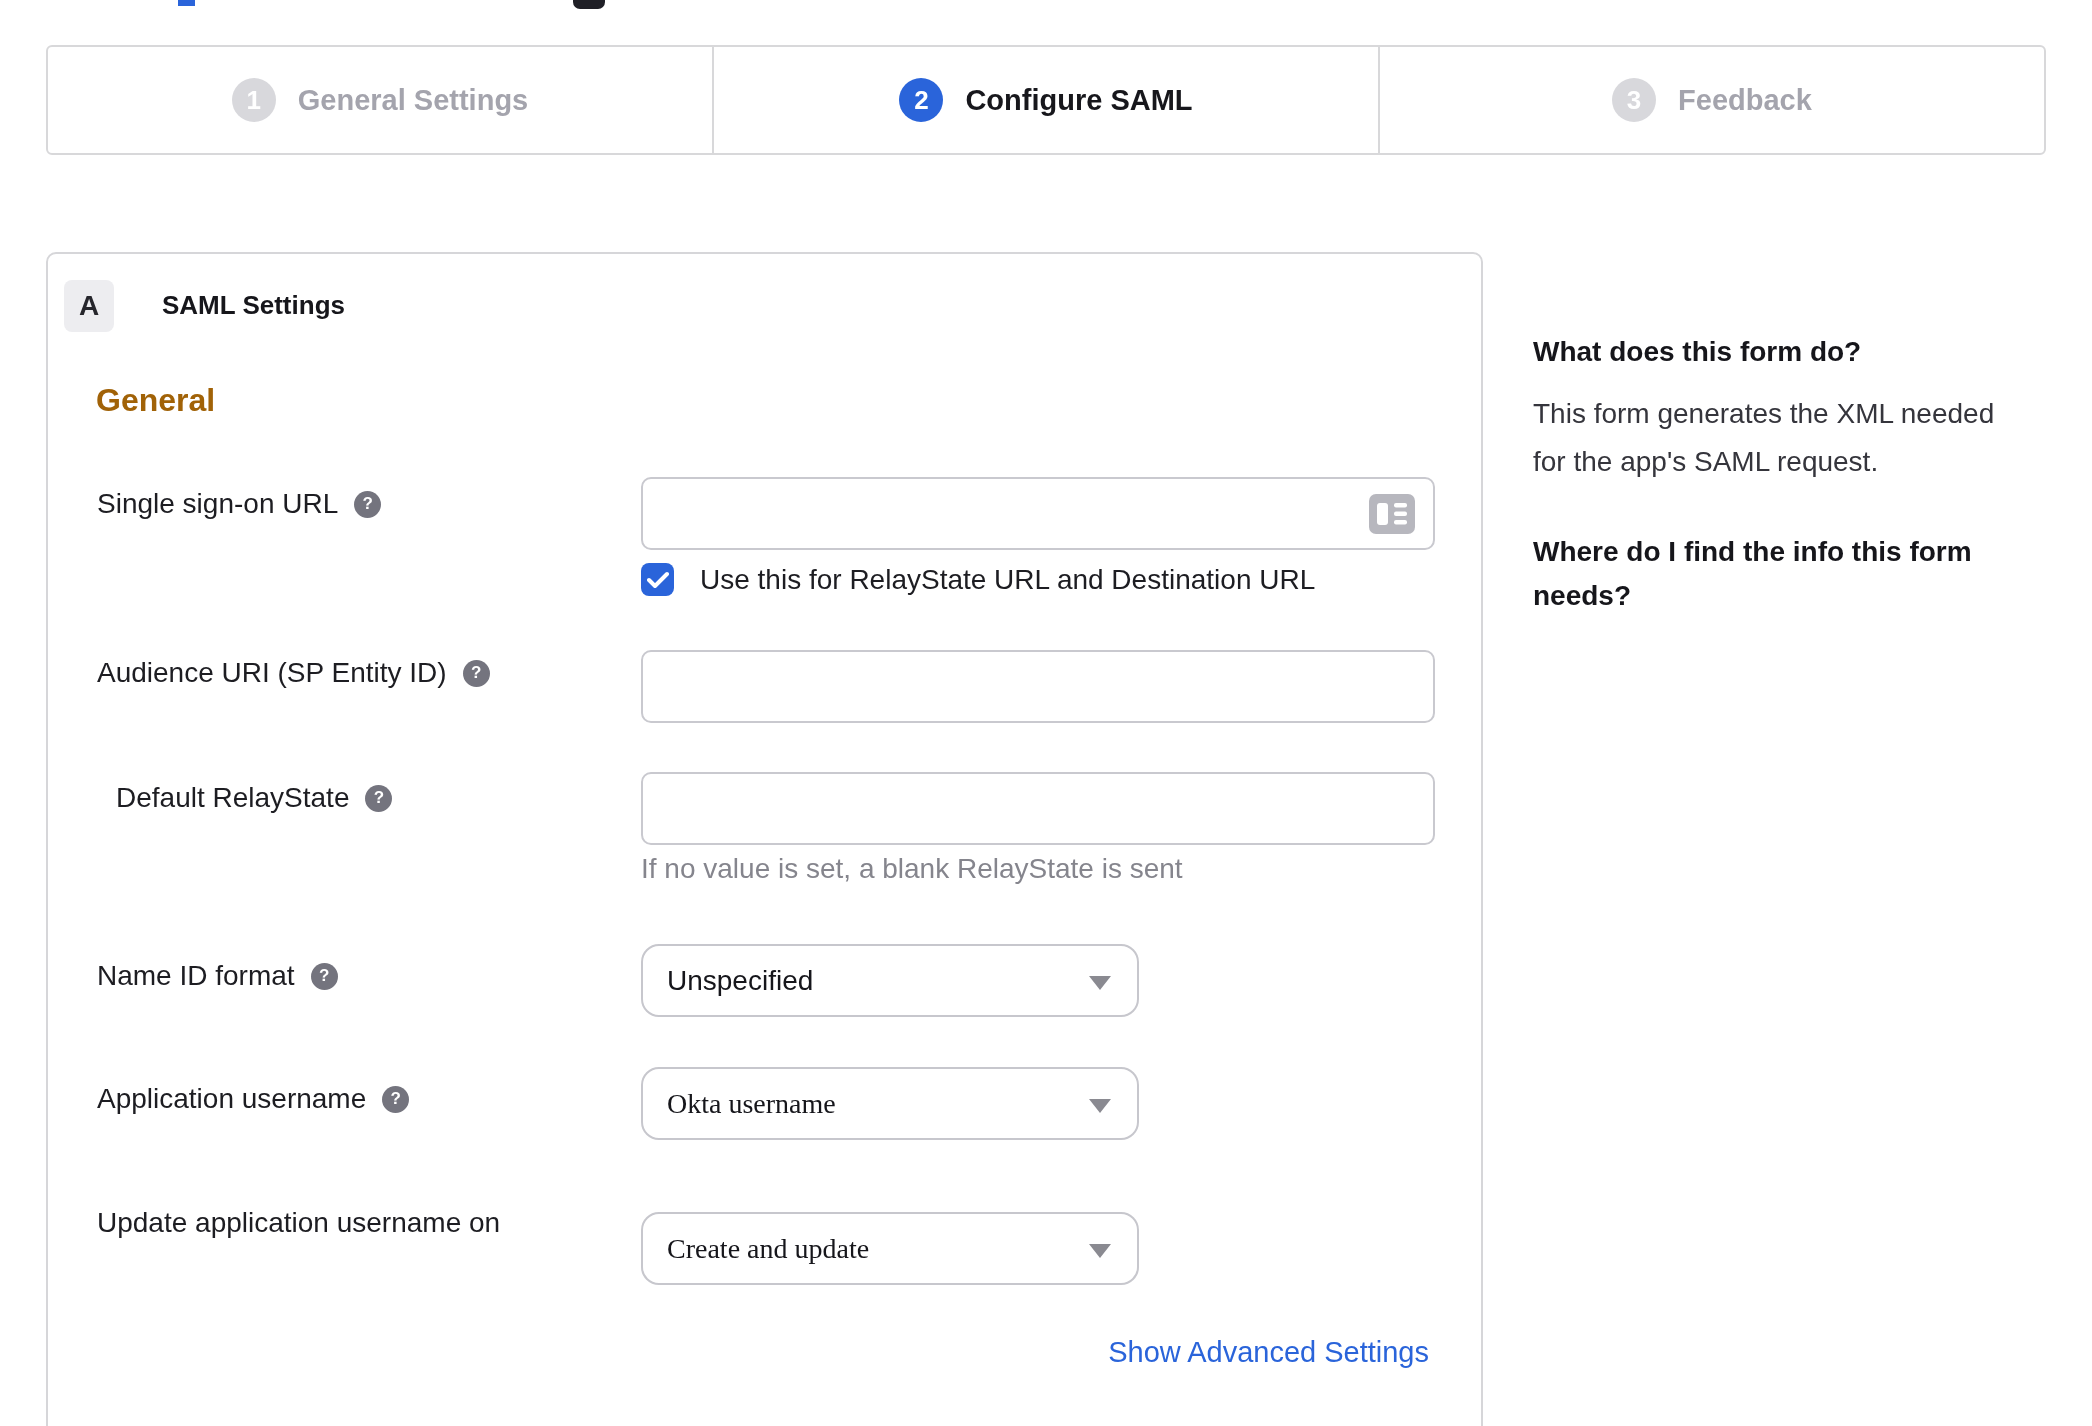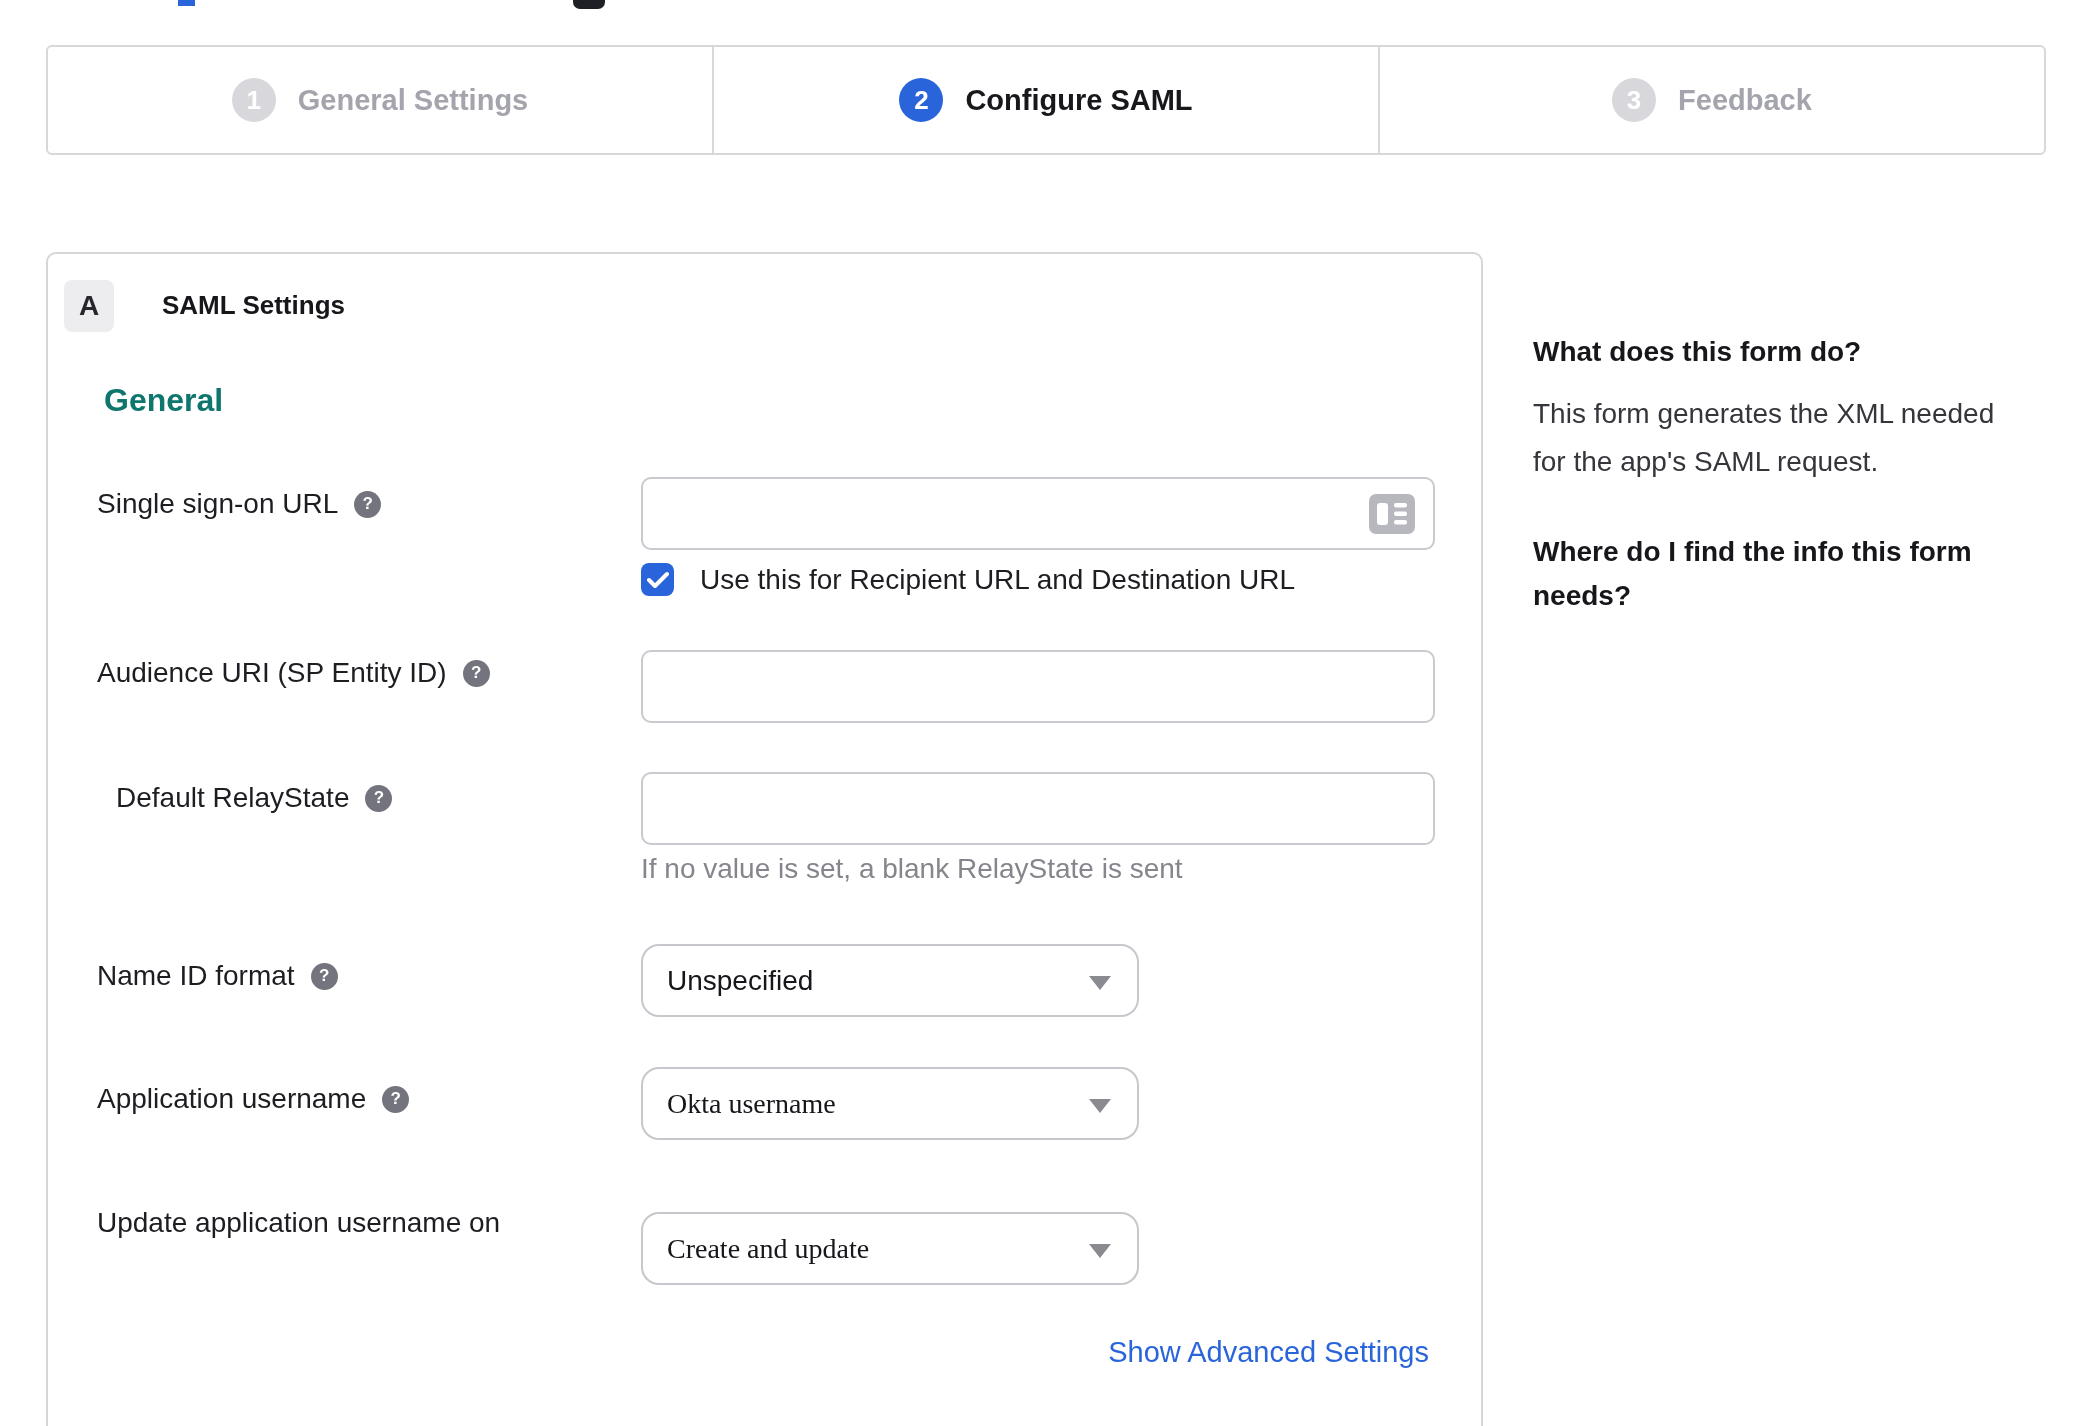--- a/index.html
+++ b/index.html
@@ -36,21 +36,21 @@
   .card{
     position:absolute; left:46px; top:252px; width:1437px; height:1220px;
     background:#fff; border:2px solid #d6d6d9; border-radius:10px;
   }
   .badge{
     position:absolute; left:16px; top:26px; width:50px; height:52px;
     background:#ededf0; border-radius:8px; display:flex; align-items:center; justify-content:center;
     font-size:28px; font-weight:bold; color:#26262c;
   }
   .card-title{ position:absolute; left:114px; top:36px; font-size:26px; font-weight:bold; color:#16161b; }
-  .section-heading{ position:absolute; left:56px; top:128px; font-size:32px; font-weight:bold; color:#0f766e; }
+  .section-heading{ position:absolute; left:48px; top:128px; font-size:32px; font-weight:bold; color:#a16207; }
 
   .flabel{
     position:absolute; left:49px; font-size:28px; color:#1d1d22;
     display:flex; align-items:center; gap:16px; line-height:30px;
   }
   .help{
     width:27px; height:27px; border-radius:50%; background:#74747e; color:#fff;
     display:inline-flex; align-items:center; justify-content:center;
     font-size:17px; font-weight:bold; flex:0 0 auto; cursor:pointer;
   }
@@ -135,21 +135,21 @@
         <rect x="25" y="26" width="13" height="4.5" rx="2" fill="#ffffff"></rect>
       </svg>
     </span>
   </div>
   <div class="cbx-row">
     <span class="cbx">
       <svg width="22" height="18" viewBox="0 0 22 18">
         <polyline points="2,9 8,15 20,3" fill="none" stroke="#ffffff" stroke-width="4" stroke-linecap="round" stroke-linejoin="round"></polyline>
       </svg>
     </span>
-    <span class="cbx-label">Use this for Recipient URL and Destination URL</span>
+    <span class="cbx-label">Use this for RelayState URL and Destination URL</span>
   </div>
 
   <div class="flabel" style="top:404px;justify-content:center;">
     <span>Audience URI (SP Entity ID)</span>
     <span class="help">?</span>
   </div>
   <div class="input-wrap" style="top:396px;">
     <input class="tinput" type="text" value="" style="">
   </div>
 

